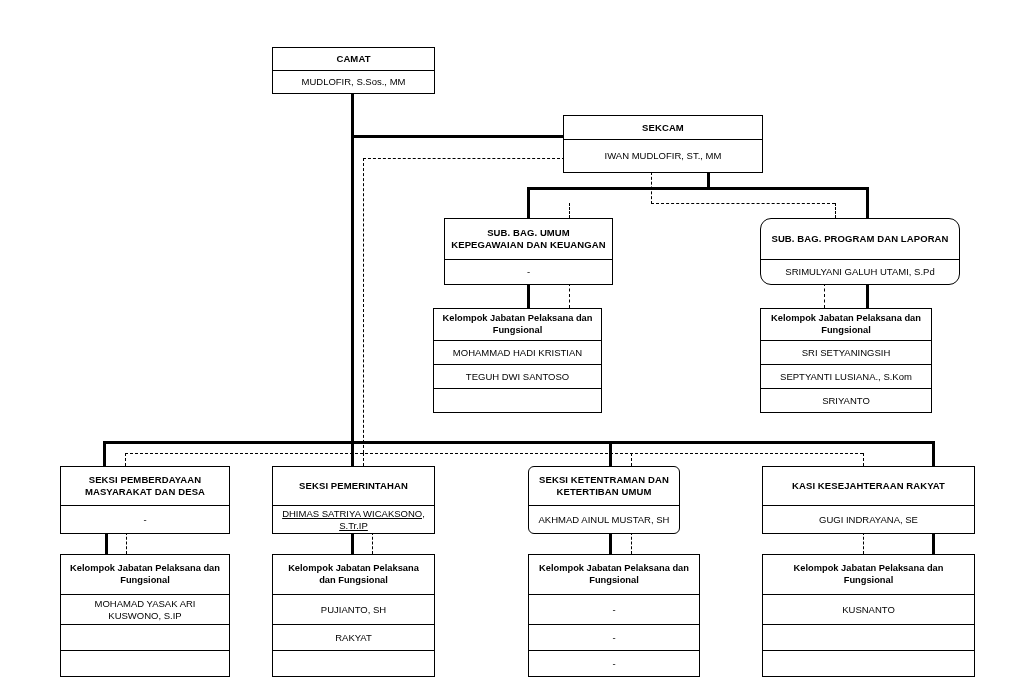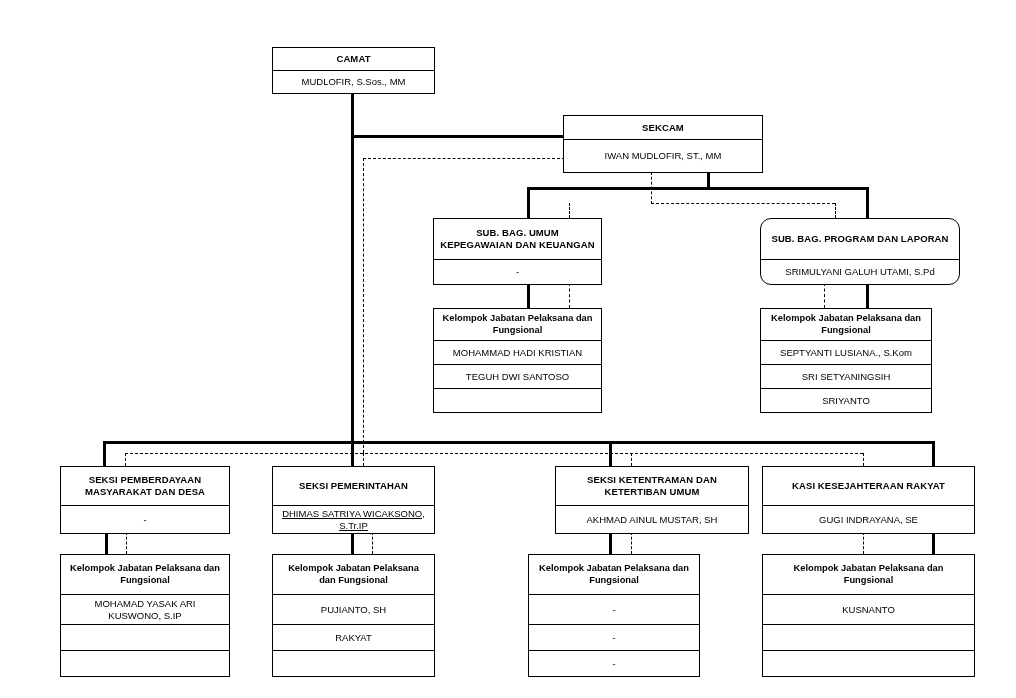--- a/index.html
+++ b/index.html
@@ -80,55 +80,55 @@
   <div class="box" style="left:272px;top:47px;width:163px;">
     <div class="cell head" style="height:22px;">CAMAT</div>
     <div class="cell name" style="height:23px;">MUDLOFIR, S.Sos., MM</div>
   </div>
 
   <div class="box" style="left:563px;top:115px;width:200px;">
     <div class="cell head" style="height:23px;">SEKCAM</div>
     <div class="cell name" style="height:33px;">IWAN MUDLOFIR, ST., MM</div>
   </div>
 
-  <div class="box" style="left:433px;top:218px;width:169px;">
+  <div class="box" style="left:444px;top:218px;width:169px;">
     <div class="cell head" style="height:40px;">SUB. BAG. UMUM KEPEGAWAIAN DAN KEUANGAN</div>
     <div class="cell name" style="height:25px;">-</div>
   </div>
 
   <div class="box" style="left:760px;top:218px;width:200px;border-radius:11px;">
     <div class="cell head" style="height:40px;">SUB. BAG. PROGRAM DAN LAPORAN</div>
     <div class="cell name" style="height:25px;">SRIMULYANI GALUH UTAMI, S.Pd</div>
   </div>
 
   <div class="box" style="left:433px;top:308px;width:169px;">
     <div class="cell kjpf-head" style="height:31px;">Kelompok Jabatan Pelaksana dan Fungsional</div>
     <div class="cell name" style="height:24px;">MOHAMMAD HADI KRISTIAN</div>
     <div class="cell name" style="height:24px;">TEGUH DWI SANTOSO</div>
     <div class="cell name" style="height:24px;"></div>
   </div>
 
   <div class="box" style="left:760px;top:308px;width:172px;">
     <div class="cell kjpf-head" style="height:31px;">Kelompok Jabatan Pelaksana dan Fungsional</div>
+    <div class="cell name" style="height:24px;">SRI SETYANINGSIH</div>
     <div class="cell name" style="height:24px;">SEPTYANTI LUSIANA., S.Kom</div>
-    <div class="cell name" style="height:24px;">SRI SETYANINGSIH</div>
     <div class="cell name" style="height:24px;">SRIYANTO</div>
   </div>
 
   <div class="box" style="left:60px;top:466px;width:170px;">
     <div class="cell head" style="height:38px;">SEKSI PEMBERDAYAAN MASYARAKAT DAN DESA</div>
     <div class="cell name" style="height:28px;">-</div>
   </div>
 
   <div class="box" style="left:272px;top:466px;width:163px;">
     <div class="cell head" style="height:38px;">SEKSI PEMERINTAHAN</div>
     <div class="cell name" style="height:28px;text-decoration:underline;">DHIMAS SATRIYA WICAKSONO, S.Tr.IP</div>
   </div>
 
-  <div class="box" style="left:555px;top:466px;width:194px;">
+  <div class="box" style="left:528px;top:466px;width:152px;border-radius:6px;">
     <div class="cell head" style="height:38px;">SEKSI KETENTRAMAN DAN KETERTIBAN UMUM</div>
     <div class="cell name" style="height:28px;text-align:right;">AKHMAD AINUL MUSTAR, SH</div>
   </div>
 
   <div class="box" style="left:762px;top:466px;width:213px;">
     <div class="cell head" style="height:38px;">KASI KESEJAHTERAAN RAKYAT</div>
     <div class="cell name" style="height:28px;">GUGI INDRAYANA, SE</div>
   </div>
 
   <div class="box" style="left:60px;top:554px;width:170px;">

